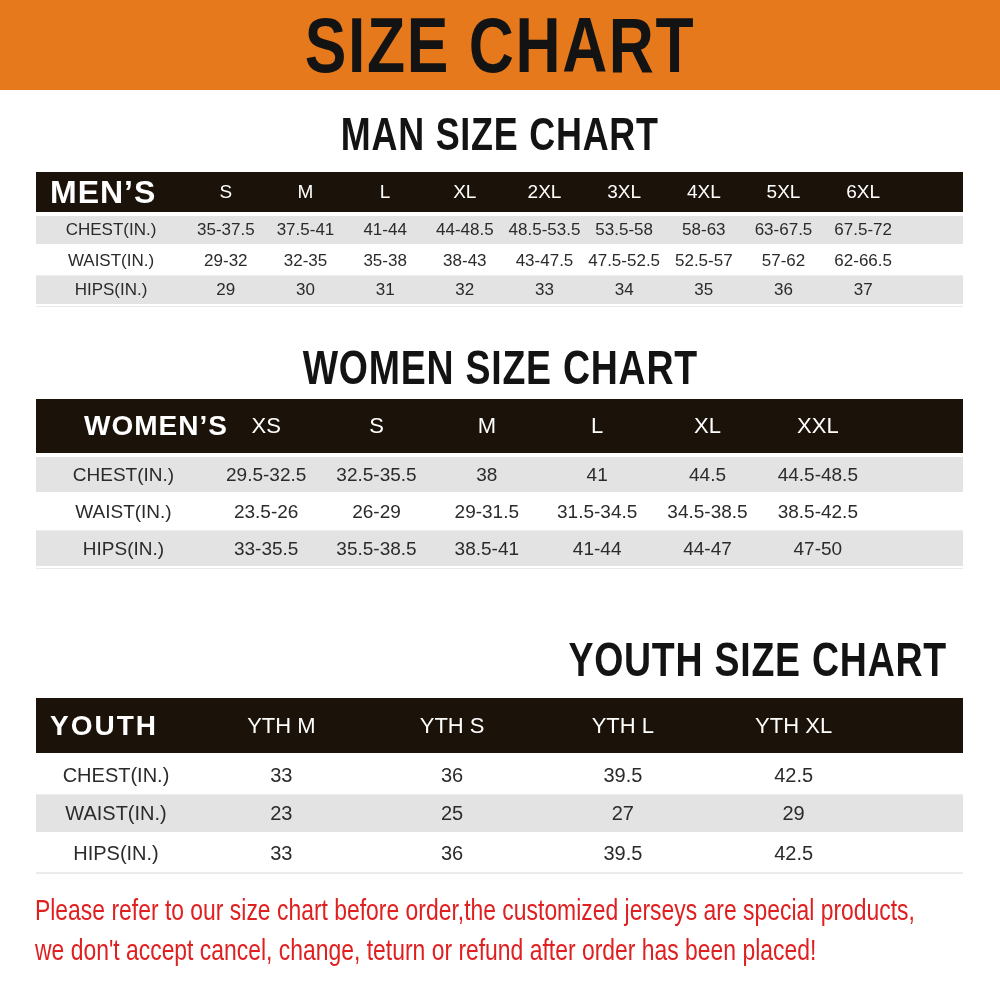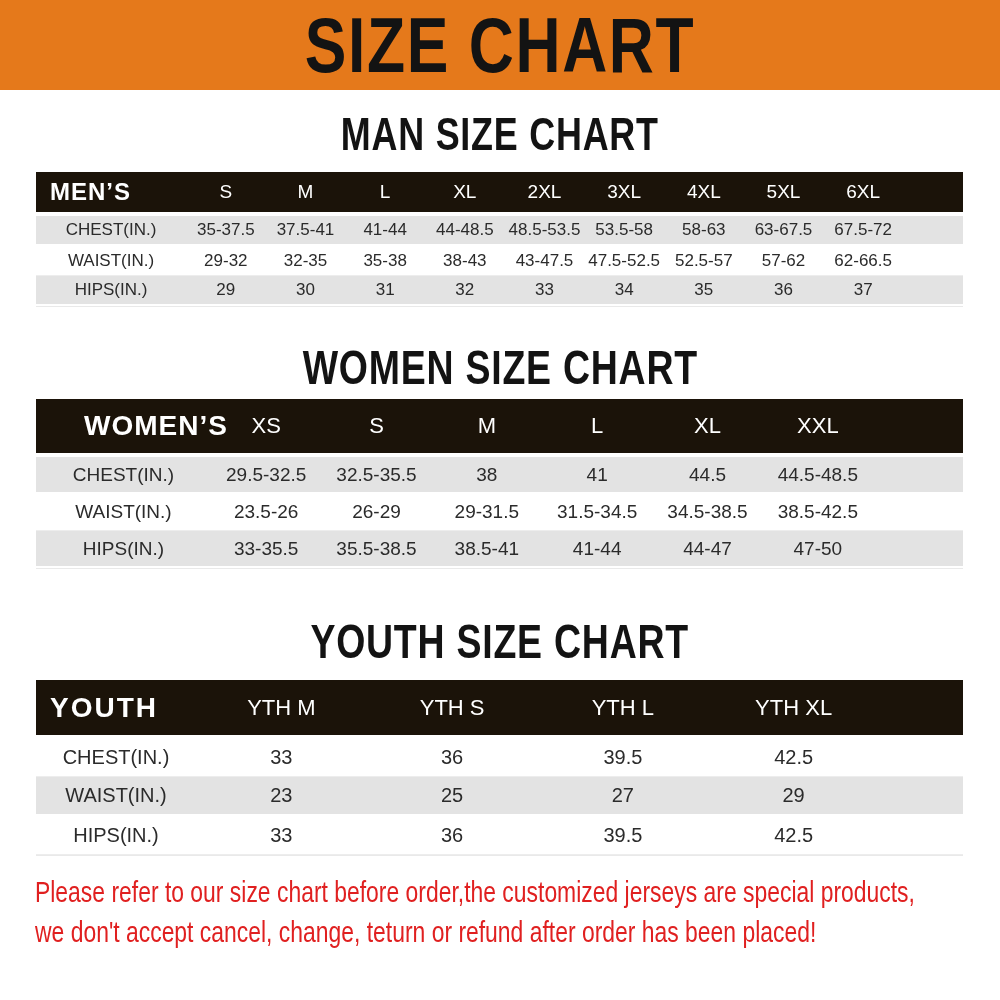--- a/index.html
+++ b/index.html
@@ -14,41 +14,41 @@
   .banner-title {
     display: inline-block; font-weight: bold; font-size: 78px; line-height: 1;
     color: #131313; letter-spacing: 2px; transform: scaleX(0.80);
   }
 
   
   .section-heading { text-align: center; font-weight: bold; color: #131313; }
   .section-heading .condense { display: inline-block; transform: scaleX(0.78); letter-spacing: 1px; }
   #men-heading   { margin-top: 21px; height: 46px; line-height: 46px; font-size: 46px; }
   #women-heading { margin-top: 36px; height: 50px; line-height: 50px; font-size: 48px; }
-  #youth-heading { margin-top: 48px; height: 50px; line-height: 50px; font-size: 48px; }
+  #youth-heading { margin-top: 66px; height: 50px; line-height: 50px; font-size: 48px; text-align: right; }
 
   
   .size-table { width: 927px; margin-left: 36px; border-bottom: 1px solid #e9e9e9; }
   .thead { background: #1b1309; color: #ffffff; align-items: center; }
   .trow  { align-items: center; border-bottom: 1px solid #ededed; }
   .trow.shade { background: #e3e3e3; border-bottom: 2px solid #ffffff; }
   .thead, .trow { display: grid; }
   .tbody { margin-top: 4px; }
 
   .hlabel { font-weight: bold; padding-left: 14px; letter-spacing: 1px; }
   .hsize  { text-align: center; }
   .rlabel { text-align: center; }
   .cell   { text-align: center; }
 
   
   .men .thead, .men .trow { grid-template-columns: 150px repeat(9, 1fr); padding-right: 60px; }
   .men { margin-top: 15px; }
   .men .thead { height: 40px; }
   .men .trow  { height: 30px; }
-  .men .hlabel { font-size: 24px; }
+  .men .hlabel { font-size: 32px; }
   .men .hsize  { font-size: 19px; }
   .men .rlabel, .men .cell { font-size: 17px; }
 
   
   .women .thead, .women .trow { grid-template-columns: 175px repeat(6, 1fr); padding-right: 90px; }
   .women { margin-top: 6px; }
   .women .thead { height: 54px; }
   .women .trow  { height: 37px; }
   .women .hlabel { font-size: 28px; padding-left: 48px; }
   .women .hsize  { font-size: 22px; }

